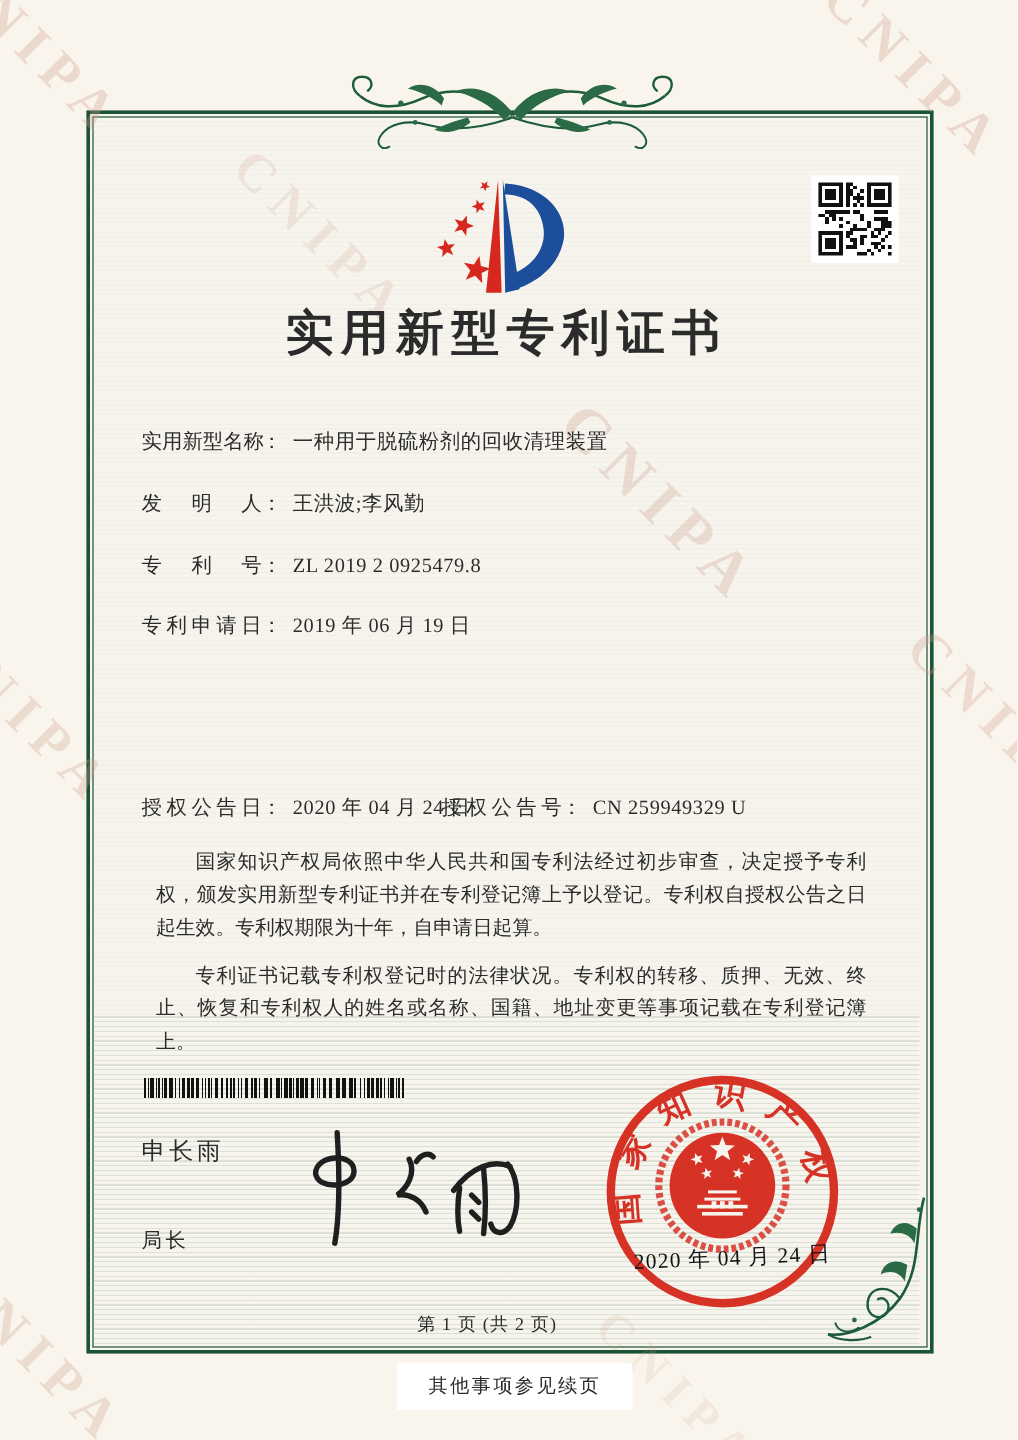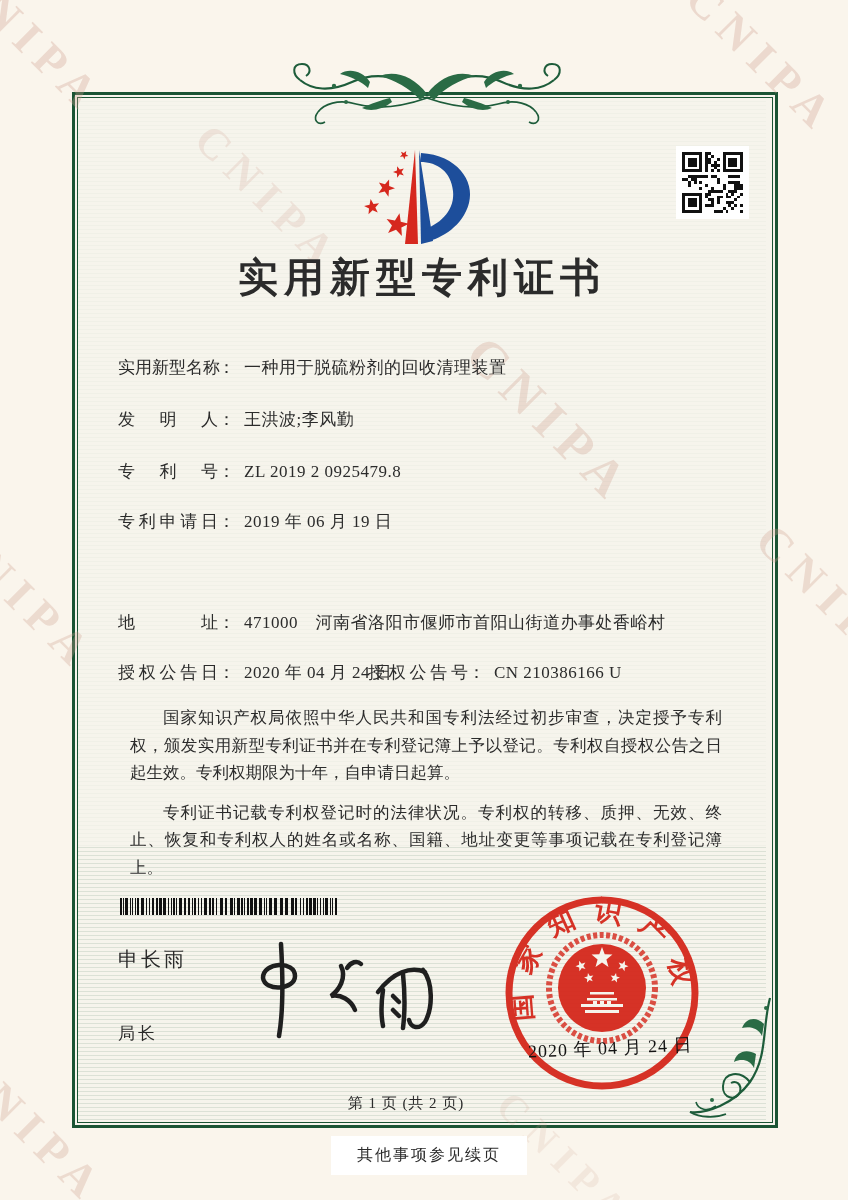--- a/index.html
+++ b/index.html
@@ -238,29 +238,26 @@
   </div>
   <div class="row" style="top:408px">
     <span class="lbl">发明人</span><span class="colon">：</span><span class="val">王洪波;李风勤</span>
   </div>
   <div class="row" style="top:460px">
     <span class="lbl">专利号</span><span class="colon">：</span><span class="val">ZL 2019 2 0925479.8</span>
   </div>
   <div class="row" style="top:510px">
     <span class="lbl">专利申请日</span><span class="colon">：</span><span class="val">2019 年 06 月 19 日</span>
   </div>
-  <div class="row" style="top:611px">
-    <span class="lbl">地址</span><span class="colon">：</span><span class="val">471000　河南省洛阳市偃师市首阳山街道办事处香峪村</span>
-  </div>
   <div class="row" style="top:661px">
     <span>
       <span class="lbl">授权公告日</span><span class="colon">：</span><span class="val">2020 年 04 月 24 日</span>
     </span>
     <span class="g2">
-      <span class="lbl">授权公告号</span><span class="colon">：</span><span class="val">CN 210386166 U</span>
+      <span class="lbl">授权公告号</span><span class="colon">：</span><span class="val">CN 259949329 U</span>
     </span>
   </div>
 
   <div class="bodytext">
     <p>国家知识产权局依照中华人民共和国专利法经过初步审查，决定授予专利权，颁发实用新型专利证书并在专利登记簿上予以登记。专利权自授权公告之日起生效。专利权期限为十年，自申请日起算。</p>
     <p>专利证书记载专利权登记时的法律状况。专利权的转移、质押、无效、终止、恢复和专利权人的姓名或名称、国籍、地址变更等事项记载在专利登记簿上。</p>
   </div>
 
   <div class="barcode">
     <svg id="barcode-svg" width="222" height="17" viewBox="0 0 222 17" shape-rendering="crispEdges">

